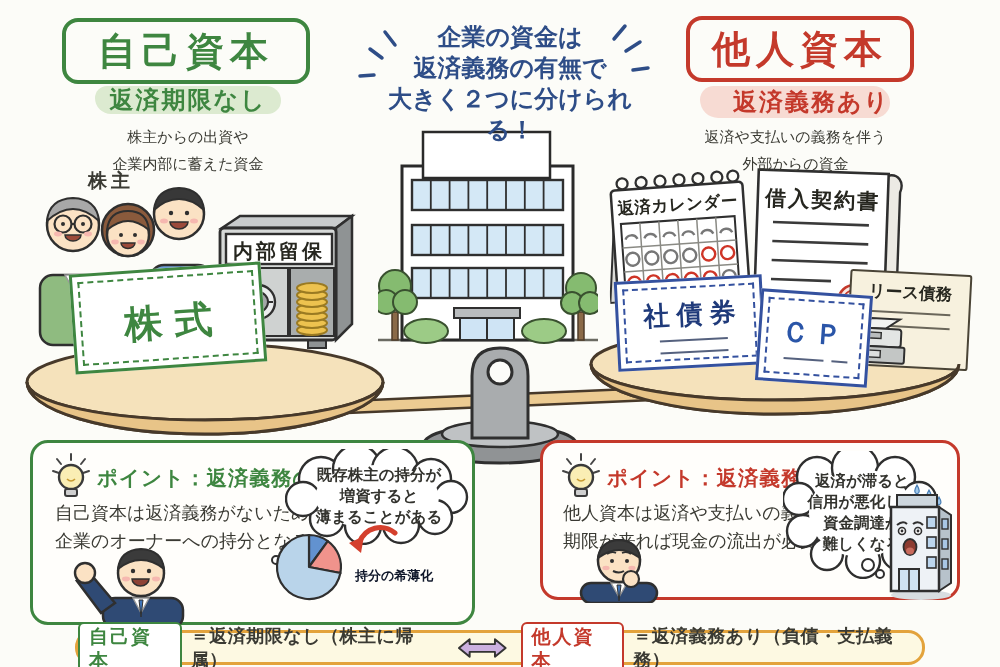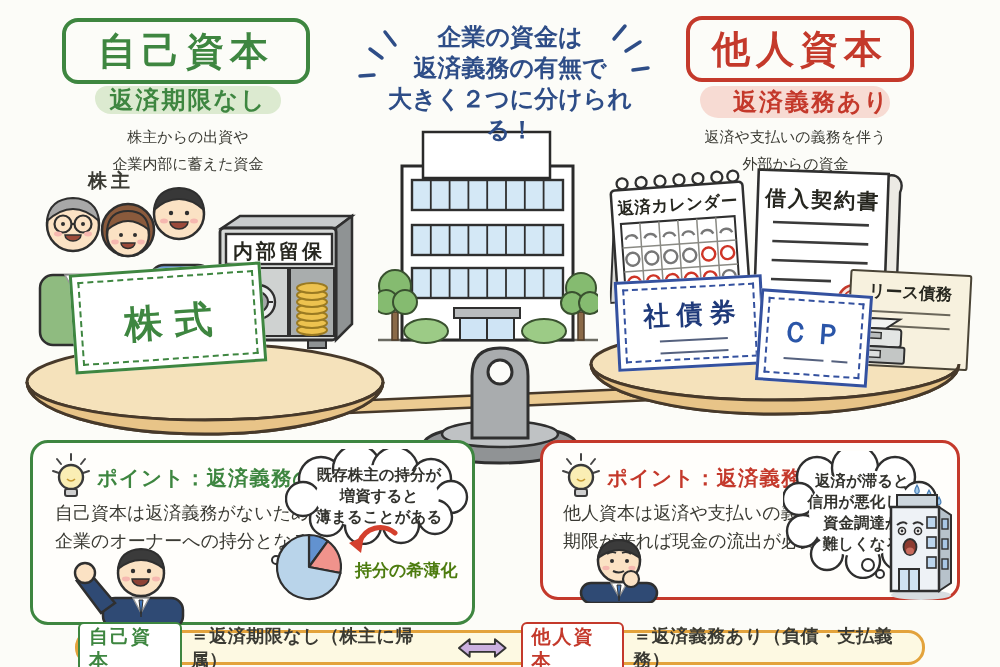--- a/index.html
+++ b/index.html
@@ -399,21 +399,21 @@
 
     <svg class="abs" id="pie-svg" style="left:240px;top:88px;" width="72" height="72" viewBox="0 0 72 72">
         <path d="M36 36 L36.0 4.0 A32 32 0 0 1 54.8 10.1 Z" fill="#6292d0" stroke="#2f2f2f" stroke-width="2.2" stroke-linejoin="round"></path>
         <path d="M36 36 L54.8 10.1 A32 32 0 0 1 67.4 42.0 Z" fill="#f0938c" stroke="#2f2f2f" stroke-width="2.2" stroke-linejoin="round"></path>
         <path d="M36 36 L67.4 42.0 A32 32 0 1 1 36.0 4.0 Z" fill="#b9d4ea" stroke="#2f2f2f" stroke-width="2.2" stroke-linejoin="round"></path>
       </svg>
     <svg class="abs" style="left:314px;top:80px;" width="52" height="40" viewBox="0 0 52 40">
       <path d="M48,10 C36,0 18,4 12,20" fill="none" stroke="#d4402e" stroke-width="5" stroke-linecap="round"></path>
       <polygon points="2,20 17,13 14,30" fill="#d4402e"></polygon>
     </svg>
-    <div class="abs" style="left:322px;top:116px;font-size:17px;font-weight:600;color:#4d7c0f;">持分の希薄化</div>
+    <div class="abs" style="left:322px;top:124px;font-size:13px;font-weight:600;color:#0f172a;">持分の希薄化</div>
   </div>
 
   <div class="abs point-box pb-red" style="left:540px;top:440px;width:420px;height:160px;z-index:8;">
     <svg class="abs" style="left:18px;top:10px;" width="40" height="46" viewBox="0 0 40 46">
       <g stroke="#444" stroke-width="2" stroke-linecap="round">
         <line x1="20" y1="1" x2="20" y2="7"></line>
           <line x1="6" y1="6" x2="10" y2="11"></line>
           <line x1="34" y1="6" x2="30" y2="11"></line>
         <line x1="2" y1="18" x2="8" y2="20"></line>
           <line x1="38" y1="18" x2="32" y2="20"></line>

